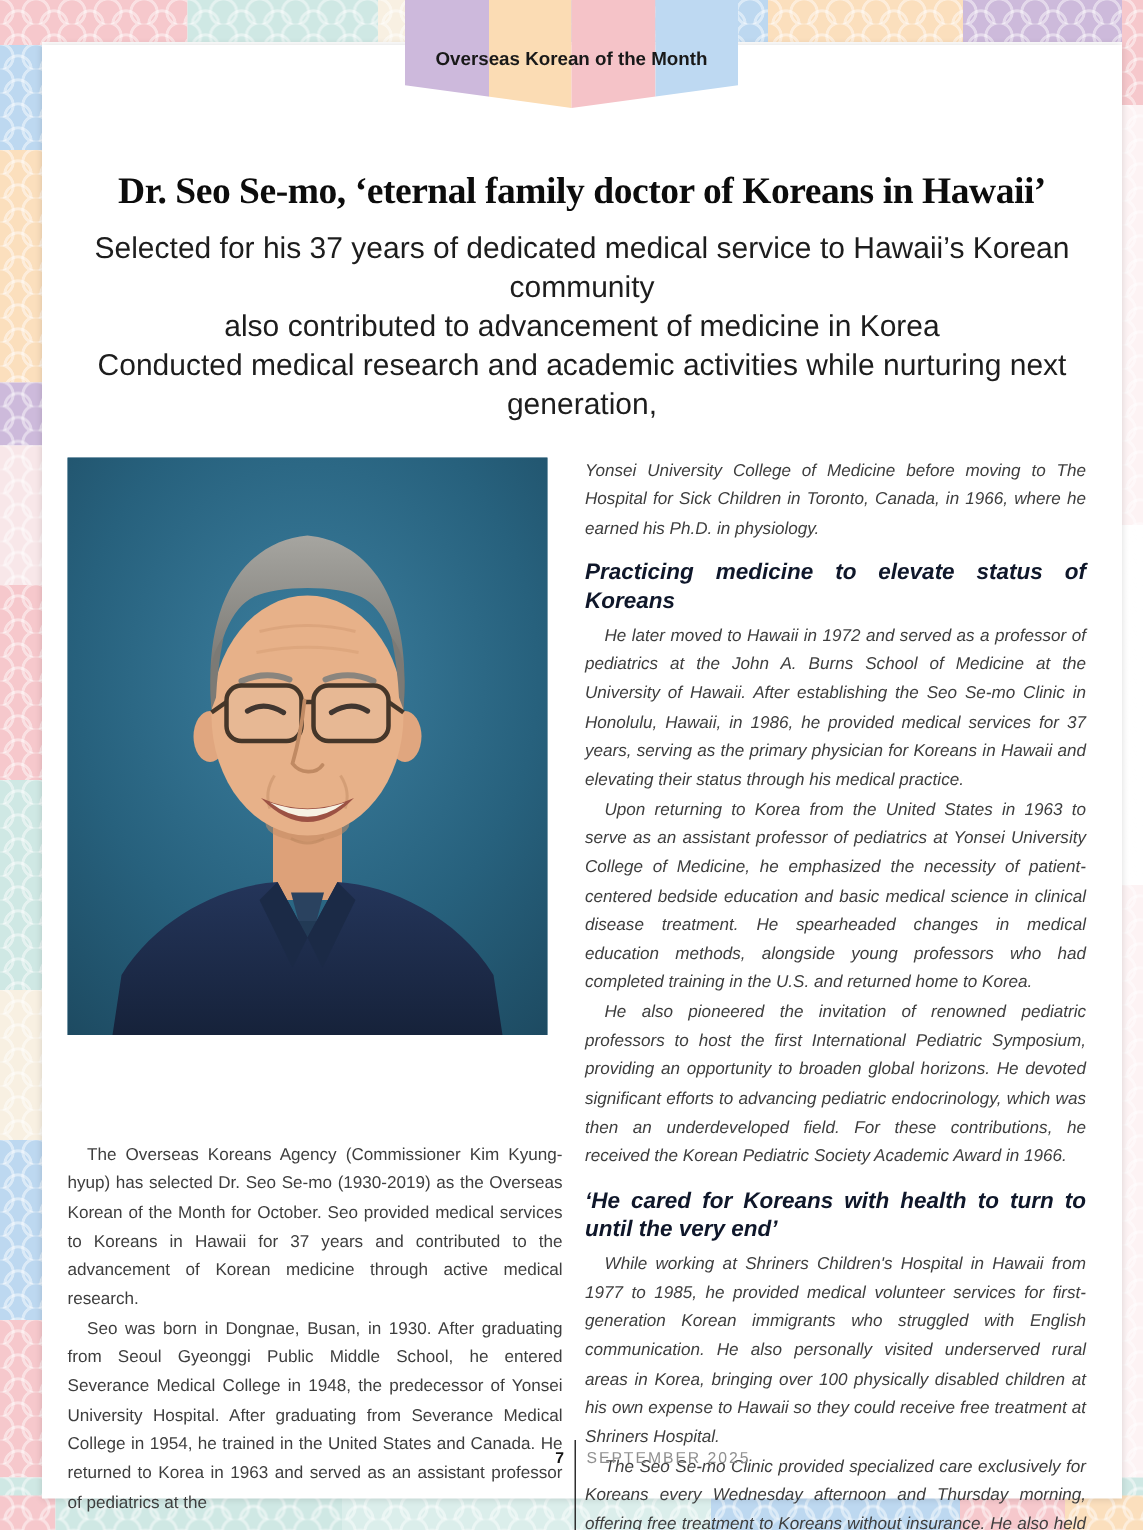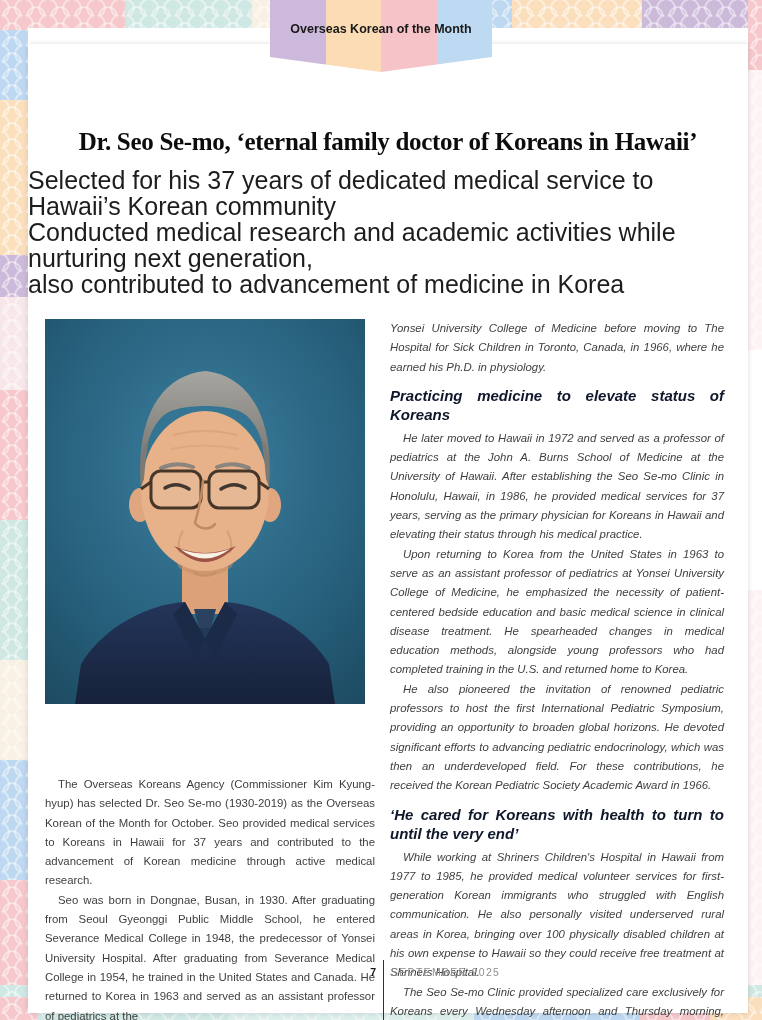--- a/index.html
+++ b/index.html
@@ -16,36 +16,36 @@
   .tile { flex:0 0 auto; background-color:var(--c);
     background-image:
       radial-gradient(circle at 12px 16px, rgba(255,255,255,0) 7.5px, rgba(255,255,255,.45) 8px 9.5px, rgba(255,255,255,0) 10px),
       radial-gradient(circle at 0px 8px,  rgba(255,255,255,0) 7.5px, rgba(255,255,255,.45) 8px 9.5px, rgba(255,255,255,0) 10px),
       radial-gradient(circle at 24px 8px, rgba(255,255,255,0) 7.5px, rgba(255,255,255,.45) 8px 9.5px, rgba(255,255,255,0) 10px);
     background-size:24px 16px; }
   #border-top .tile, #border-bottom .tile { height:100%; }
   #border-left .tile, #border-right .tile { width:100%; }
 
   
-  #page { position:absolute; left:28px; top:44px; width:720px; height:969px;
+  #page { position:absolute; left:28px; top:30px; width:720px; height:969px;
           background:#ffffff; z-index:1; box-shadow:0 0 5px rgba(0,0,0,.14); }
 
   
   #ribbon { position:absolute; left:270px; top:0; width:222px; height:72px; z-index:5;
             display:flex; clip-path:polygon(0 0,100% 0,100% 79%,50% 100%,0 79%); }
   #ribbon .stripe { flex:1 1 25%; height:100%; }
-  #ribbon-label { position:absolute; left:0; top:22px; width:100%; text-align:center;
+  #ribbon-label { position:absolute; left:0; top:32px; width:100%; text-align:center;
             font-size:12.5px; font-weight:700; color:#191919; letter-spacing:0; }
 
   
   #page-title { margin-top:82px; text-align:center; color:#0c0c0c;
             font-family:"Liberation Serif", serif; font-weight:700;
             font-size:25px; line-height:31px; letter-spacing:-0.3px; }
-  #subtitle { margin-top:10px; color:#1d1d1d;
-            font-size:25px; line-height:26px; }
+  #subtitle { margin-top:10px; text-align:center; color:#1d1d1d;
+            font-size:20px; line-height:26px; }
 
   
   #columns { display:flex; gap:15px; margin-top:22px; padding-left:17px; }
   #col-left { width:330px; }
   #col-right { width:334px;font-style:italic; }
 
   #portrait { width:320px; height:385px; display:block; background:#2a617c; }
   #photo-caption { margin-top:9px; font-size:9px; line-height:12px; color:#434343; }
 
   .body { font-size:11.4px; line-height:19.3px; text-align:justify;
@@ -105,22 +105,22 @@
   <div class="tile" style="--c:#f6c8cc; flex-basis:70px;"></div>
   <div class="tile" style="--c:#fbdfbd; flex-basis:52px;"></div>
 </div>
 
 <div id="page">
 
   <h1 id="page-title">Dr. Seo Se-mo, ‘eternal family doctor of Koreans in Hawaii’</h1>
 
   <div id="subtitle">
     <div>Selected for his 37 years of dedicated medical service to Hawaii’s Korean community</div>
+    <div>also contributed to advancement of medicine in Korea</div>
     <div>Conducted medical research and academic activities while nurturing next generation,</div>
-    <div>also contributed to advancement of medicine in Korea</div>
   </div>
 
   <div id="columns">
 
     <div id="col-left">
       <svg id="portrait" viewBox="0 0 320 385" preserveAspectRatio="none" xmlns="http://www.w3.org/2000/svg">
         <defs>
           <radialGradient id="bgG" cx="50%" cy="38%" r="80%">
             <stop offset="0%" stop-color="#3c7f9f"></stop>
             <stop offset="60%" stop-color="#27617d"></stop>

